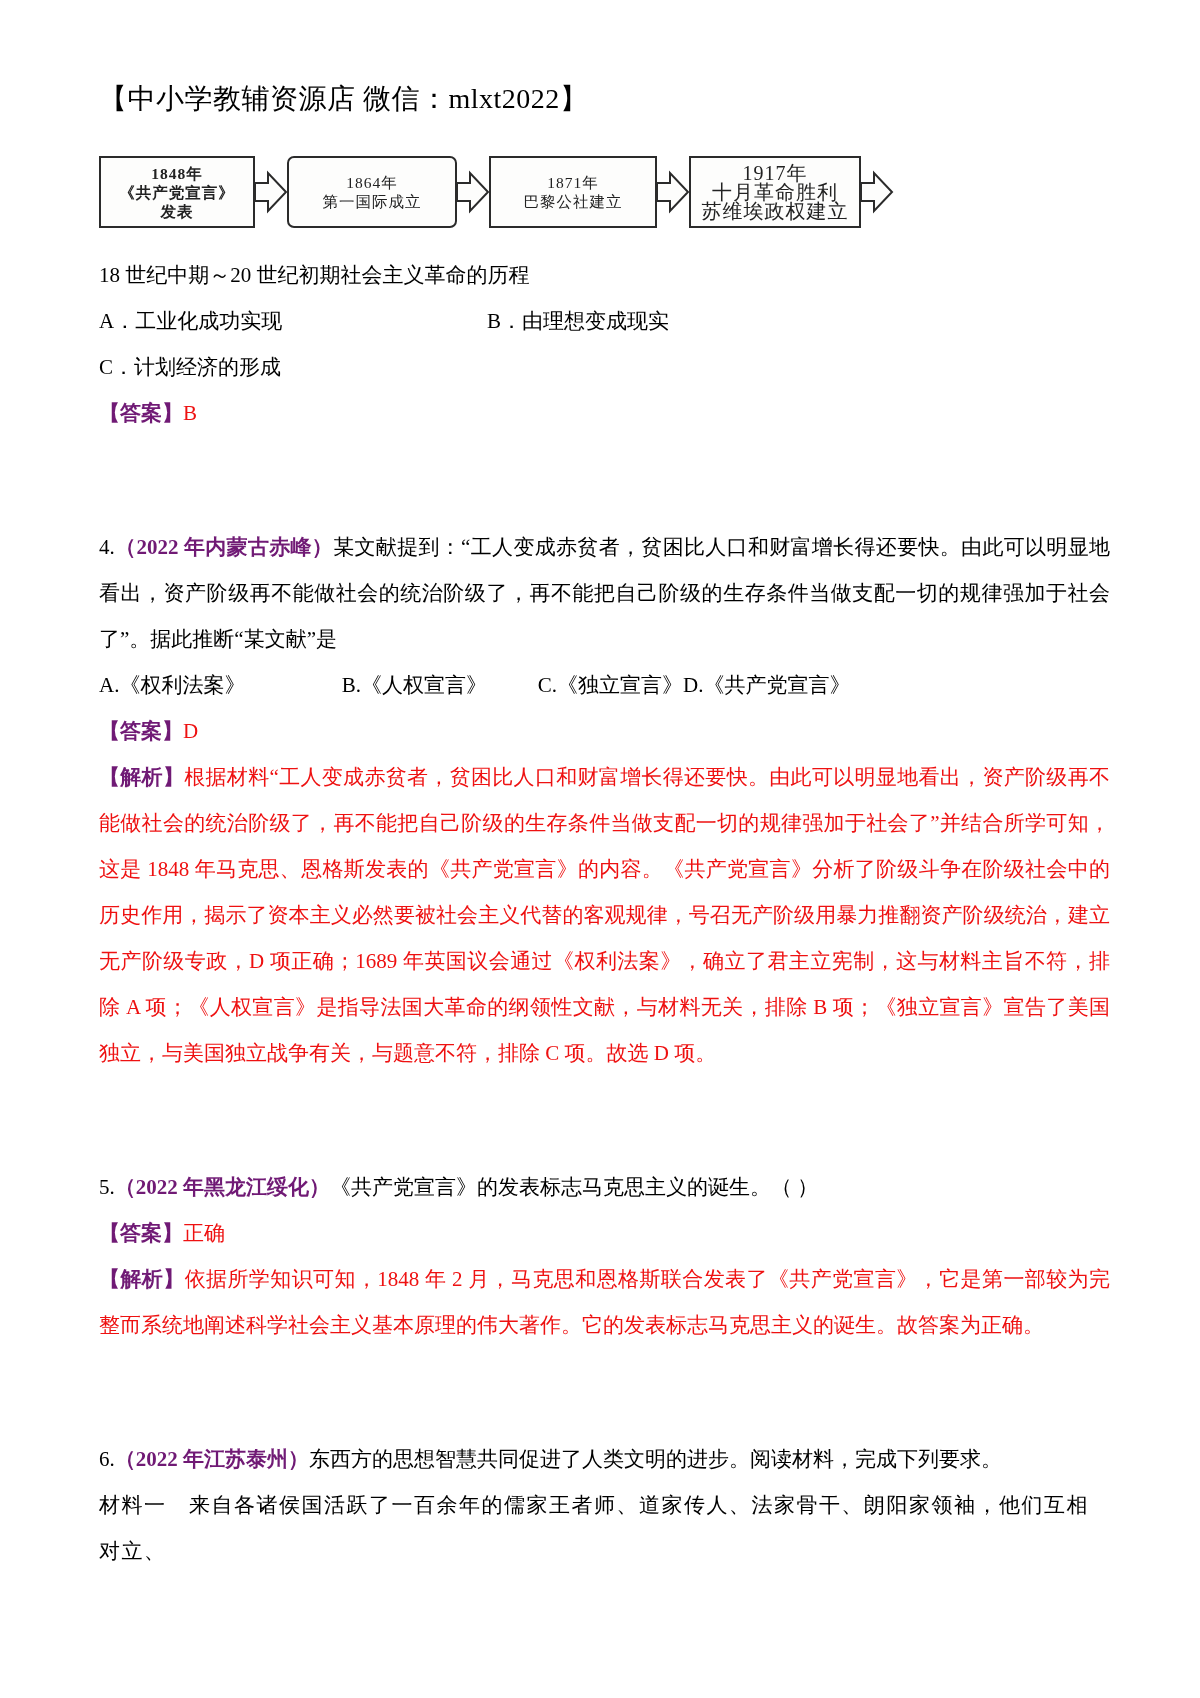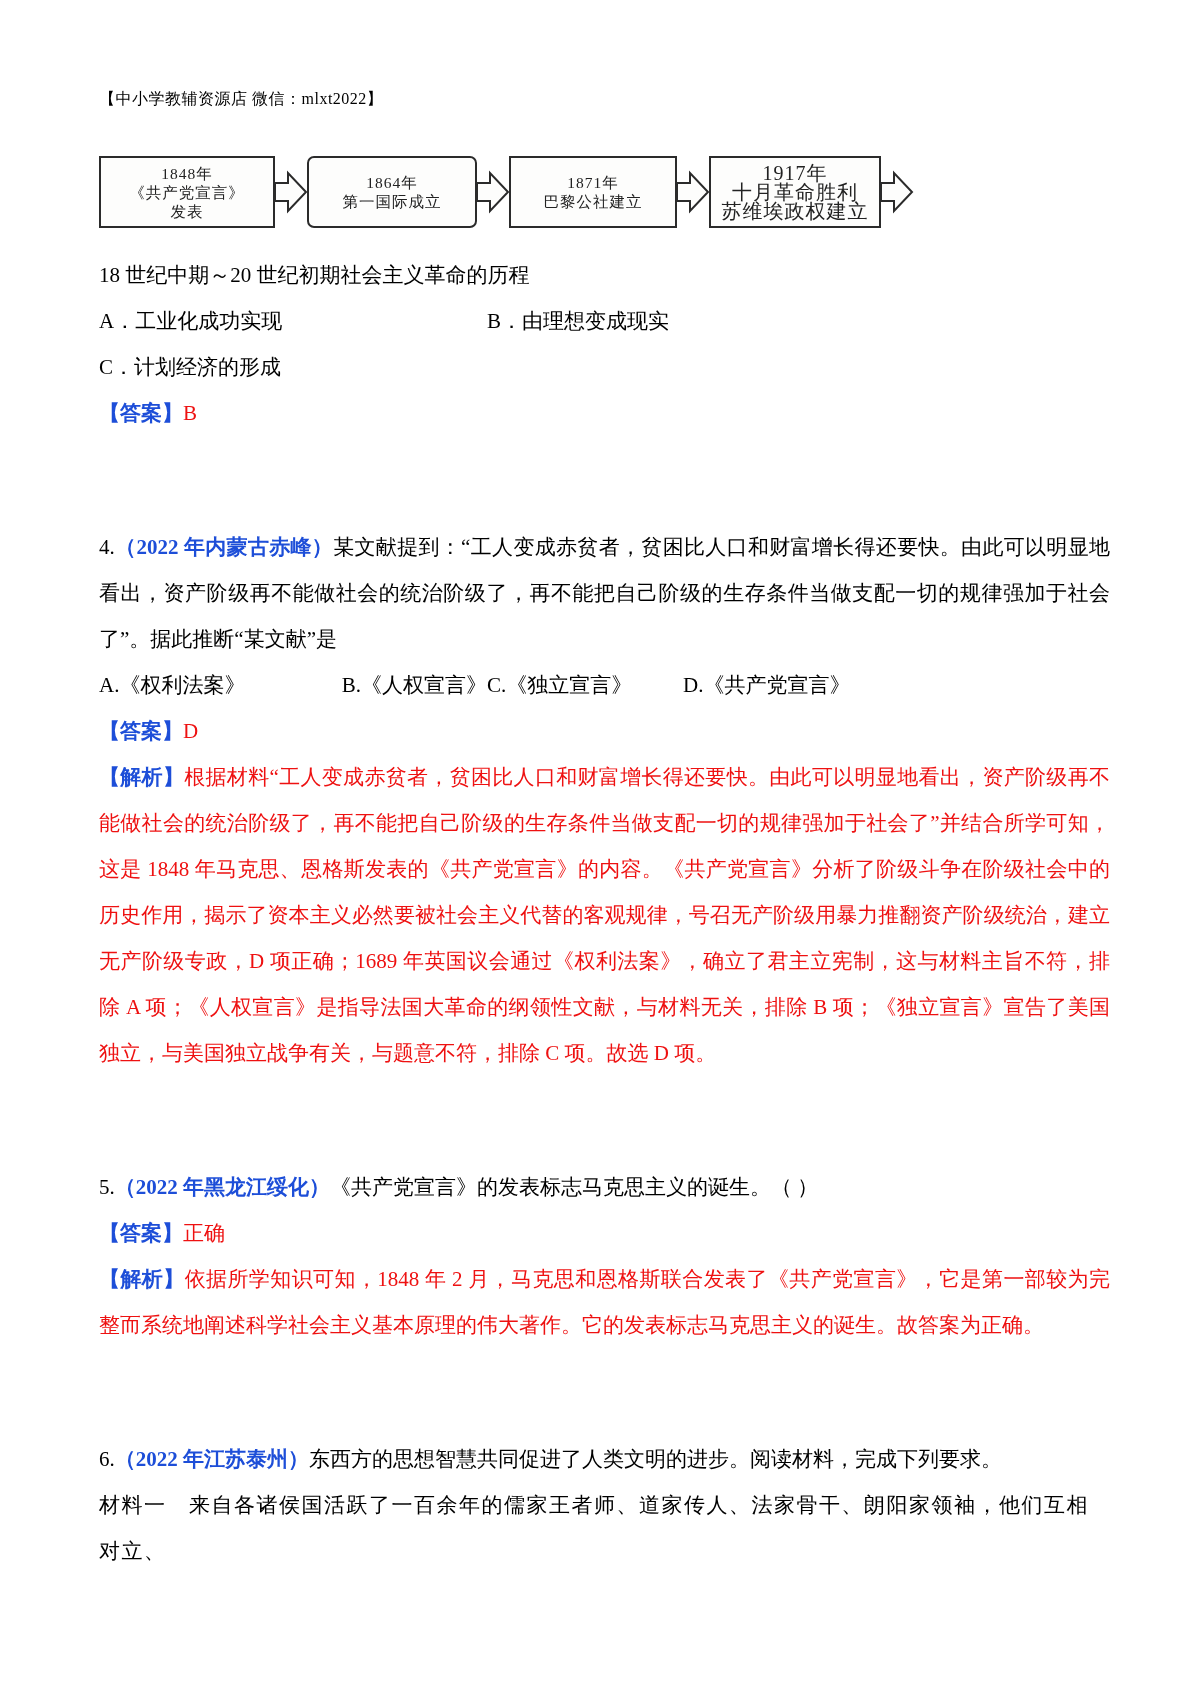--- a/index.html
+++ b/index.html
@@ -7,21 +7,21 @@
     position:relative;
     width:1200px;height:1698px;
     box-sizing:border-box;
     padding:76px 90px 40px 99px;
     background:#ffffff;
     font-family:"Liberation Serif","DejaVu Serif",serif;
     font-size:21px;
     color:#000000;
     overflow:hidden;
   }
-  .hdr{font-size:16px;letter-spacing:.5px;}
+  .hdr{font-size:28px;letter-spacing:.5px;}
   
   .flow{
     margin:32px 0 22px 0;
     display:flex;
     align-items:center;
     height:76px;
   }
   .fbox{
     border:2px solid #2b2b2b;
     height:72px;
@@ -30,39 +30,39 @@
     flex-direction:column;
     justify-content:center;
     align-items:center;
     text-align:center;
     font-size:15.5px;
     line-height:19px;
     color:#222;
     background:#fdfdfc;
     letter-spacing:1px;
   }
-  .fbox.w1{width:176px;}
+  .fbox.w1{width:156px;font-weight:bold;}
   .fbox.w2{width:170px;border-radius:7px;}
   .fbox.w3{width:168px;}
   .fbox.w4{width:172px;font-size:20px;}
   .farrow{width:34px;height:44px;flex:0 0 auto;margin:0 -1px;}
   
   p{margin:0;line-height:46px;}
   .just{text-align:justify;}
   .red{color:#ee1111;}
-  .srcred{color:#1d4ed8;font-weight:bold;}
+  .srcred{color:#701a75;font-weight:bold;}
   .gap-q{margin-top:88px;}
   
   .opt2{display:flex;}
   .opt2 .c1{width:388px;flex:0 0 auto;}
   .opt4{display:flex;}
   .opt4 span{flex:0 0 auto;font-family:Liberation Serif, serif;}
   .opt4 .o1{width:192px;}
   .opt4 .o2{width:196px;text-align:right;}
-  .opt4 .o3{width:196px;}
+  .opt4 .o3{width:196px;text-align:right;}
   .kai{letter-spacing:1.5px;}
 </style>
 </head>
 <body>
 
 <div class="page">
 
   <p class="hdr">【中小学教辅资源店 微信：mlxt2022】</p>
 
   <div class="flow">

